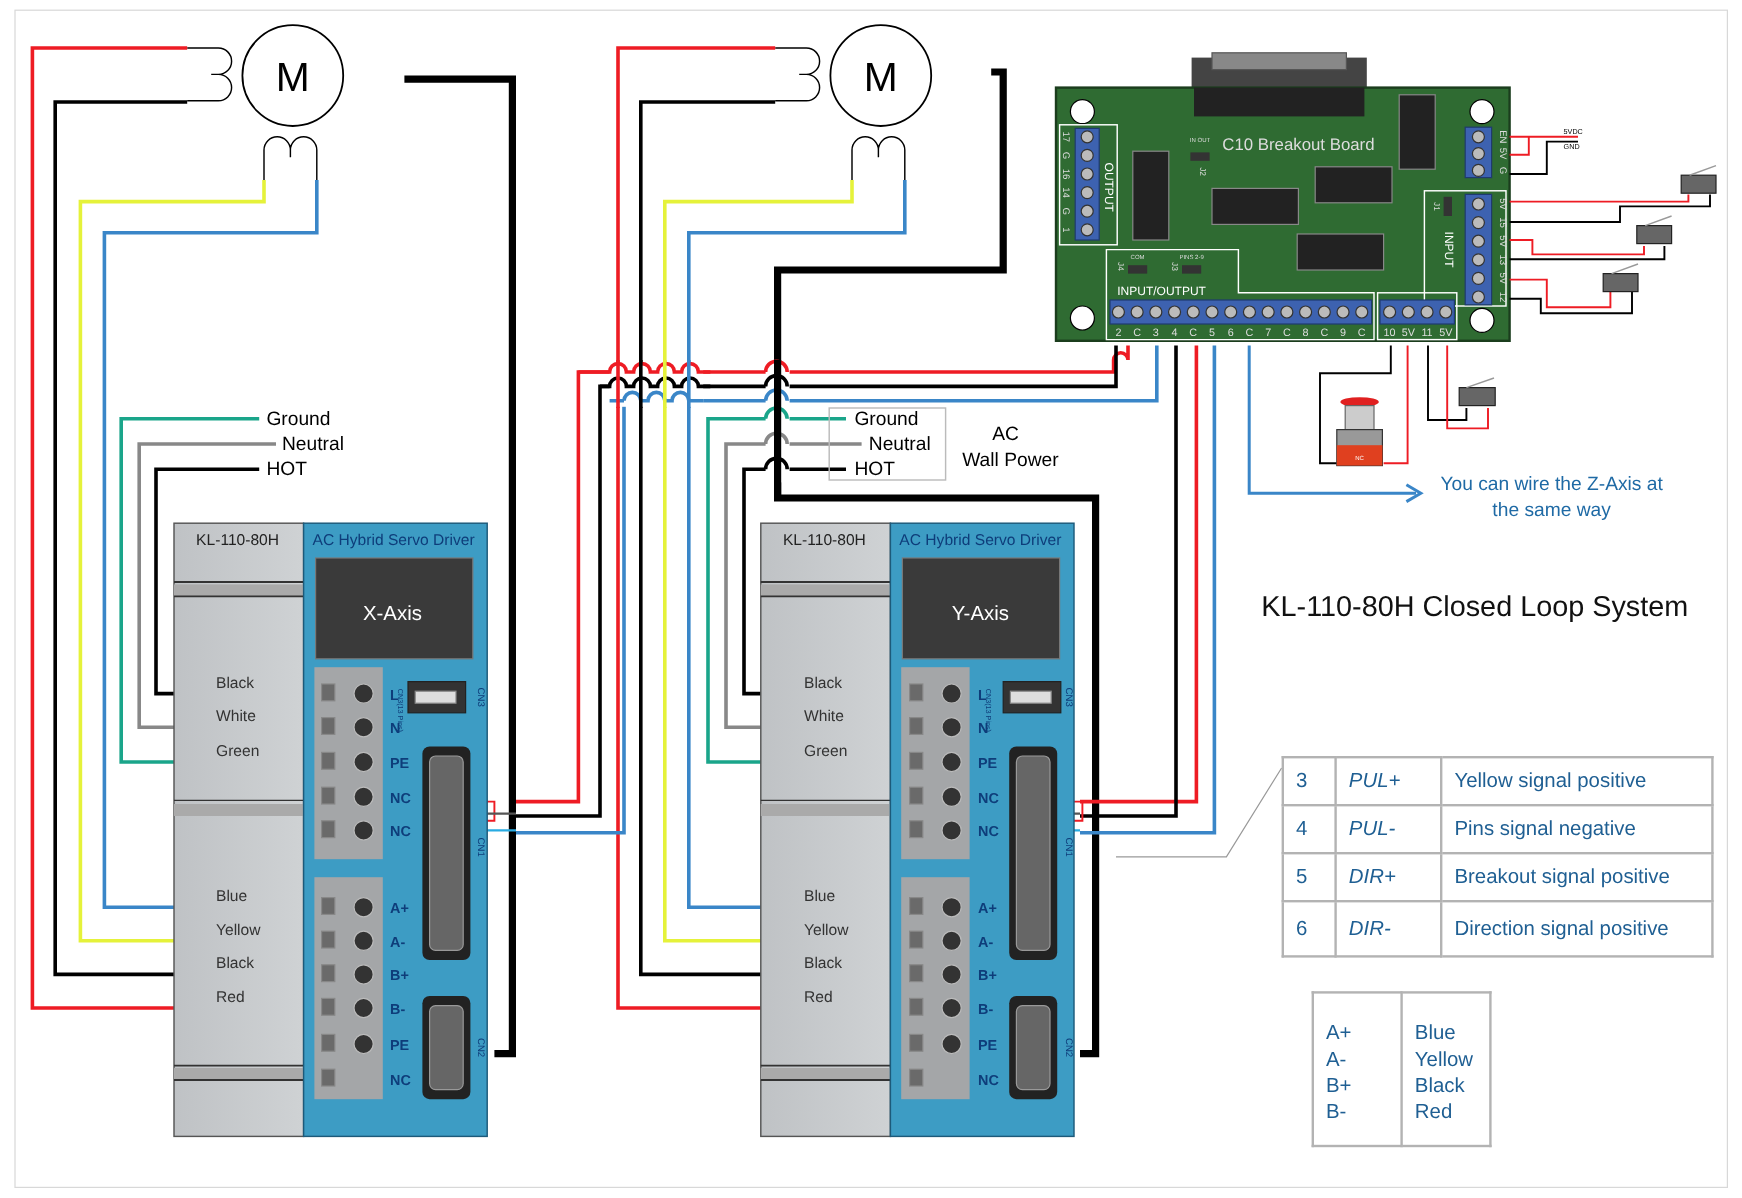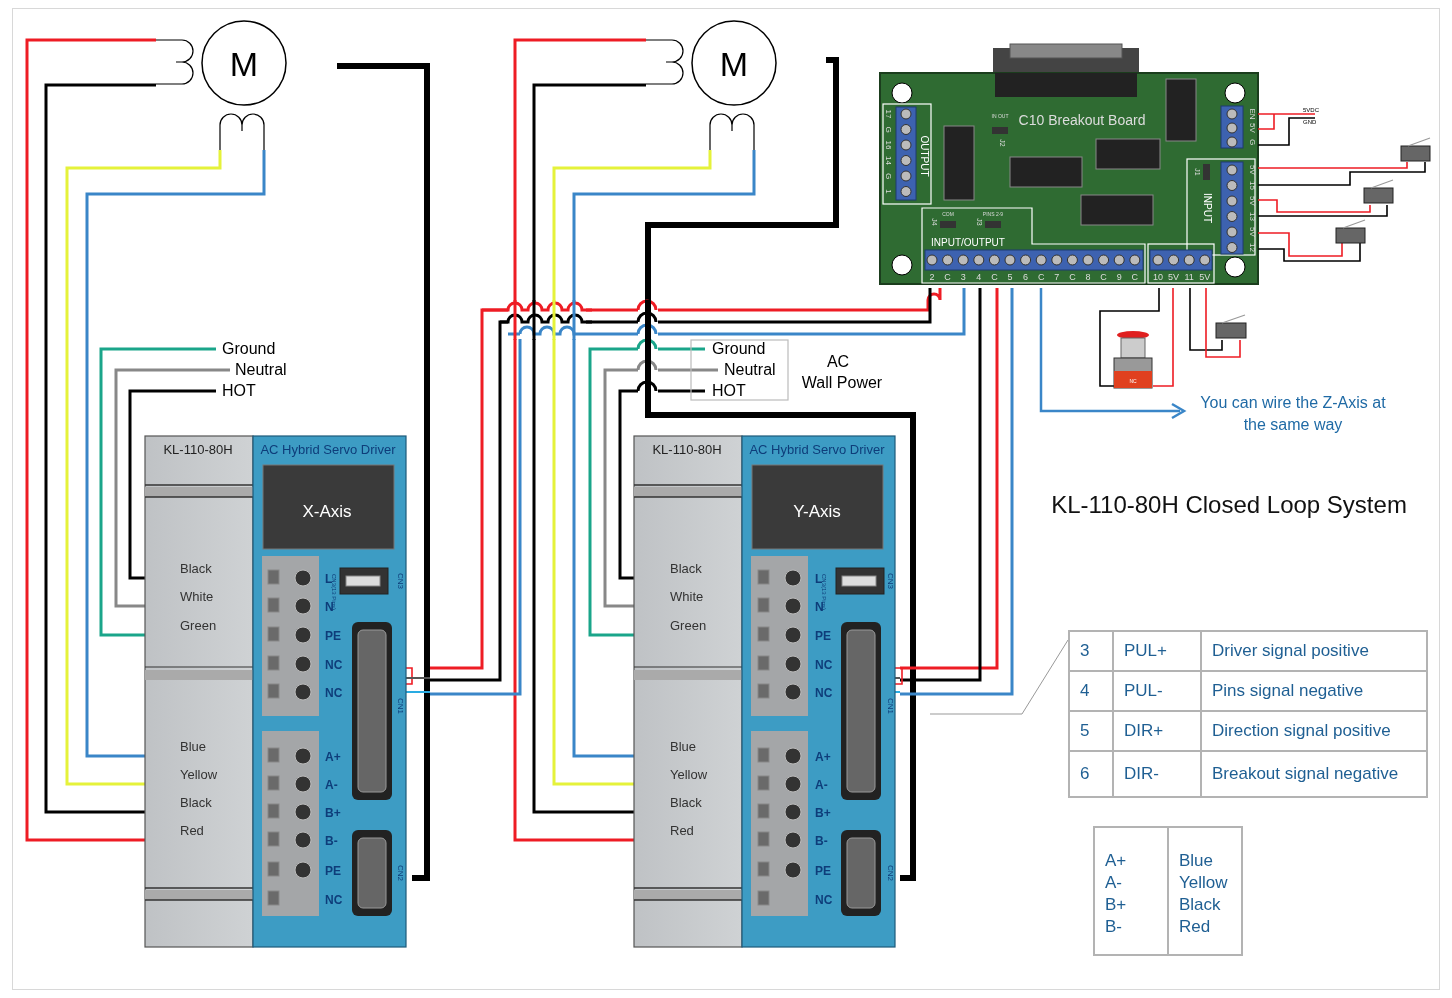--- a/index.html
+++ b/index.html
@@ -4,21 +4,21 @@
 <style>
   html, body { margin: 0; padding: 0; background: #ffffff; }
   body { width: 1452px; height: 998px; position: relative; overflow: hidden; font-family: "Liberation Sans", sans-serif; }
   #frame { position: absolute; left: 12px; top: 8px; width: 1426px; height: 980px; border: 1px solid #d8d8d8; }
   svg#diagram { position: absolute; left: 0; top: 0; }
   .lbl { font-family: "Liberation Sans", sans-serif; }
   .tbl { position: absolute; border-collapse: collapse; font-family: "Liberation Sans", sans-serif; color: #1f5f93; font-size: 17px; }
   .tbl td { border: 2px solid #b3b3b3; padding: 0 10px; height: 38px; }
   #pin-table { left: 1068px; top: 630px; width: 360px; }
   #pin-table td.num { width: 22px; }
-  #pin-table td.sig { width: 66px; }
+  #pin-table td.sig { width: 66px; font-style: italic; }
   #pin-table tr.tall td { height: 44px; }
   #color-table { left: 1093px; top: 826px; width: 150px; height: 128px; }
   #color-table td { vertical-align: top; padding-top: 22px; line-height: 22px; height: 104px; }
   #color-table td.c1 { width: 52px; }
   .line { display: block; }
 </style>
 </head>
 <body>
 
 <div id="frame"></div>
@@ -437,36 +437,36 @@
   <path d="M930,714 H1022 L1068,640" fill="none" stroke="#999" stroke-width="1"></path>
 
   <text x="1229" y="513" text-anchor="middle" font-size="24" class="lbl" fill="#111">KL-110-80H Closed Loop System</text>
 </svg>
 
 <table id="pin-table" class="tbl">
   <tbody>
       <tr>
     <td class="num">3</td>
     <td class="sig">PUL+</td>
-    <td>Driver signal positive</td>
+    <td>Yellow signal positive</td>
   </tr>
   <tr>
     <td class="num">4</td>
     <td class="sig">PUL-</td>
     <td>Pins signal negative</td>
   </tr>
   <tr>
     <td class="num">5</td>
     <td class="sig">DIR+</td>
-    <td>Direction signal positive</td>
+    <td>Breakout signal positive</td>
   </tr>
   <tr class="tall">
     <td class="num">6</td>
     <td class="sig">DIR-</td>
-    <td>Breakout signal negative</td>
+    <td>Direction signal positive</td>
   </tr>
 </tbody>
   </table>
 
 <table id="color-table" class="tbl">
   <tbody>
       <tr>
     <td class="c1">
       <span class="line">A+</span>
       <span class="line">A-</span>

